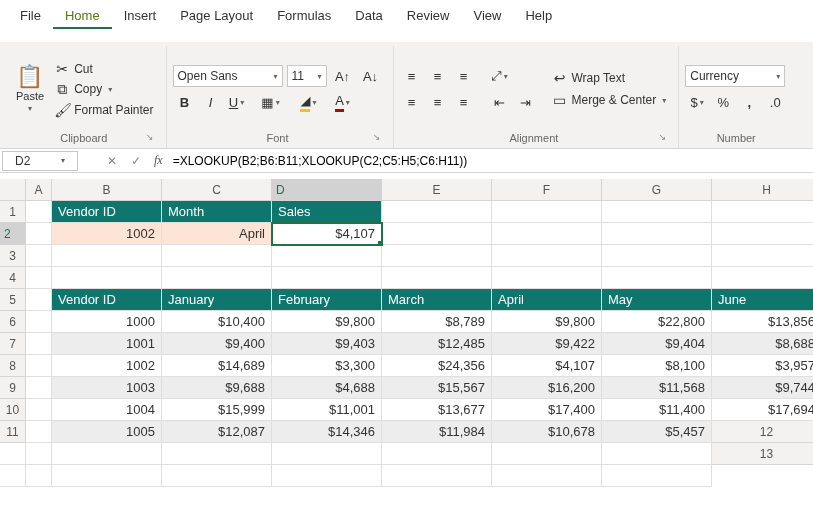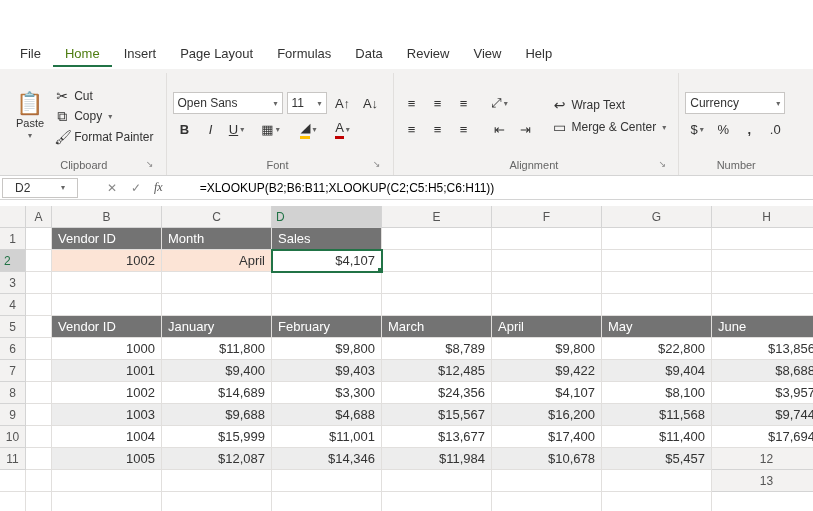--- a/index.html
+++ b/index.html
@@ -1,19 +1,19 @@
 <!DOCTYPE html>
 <html><head>
 <meta charset="utf-8">
 <style>
 * { margin: 0; padding: 0; box-sizing: border-box; font-family: "Segoe UI", Arial, sans-serif; }
 body { background: #fff; font-size: 12px; color: #333; user-select: none; }
 
 
-.menubar { display: flex; gap: 0; padding: 2px 8px 1px; border-bottom: 1px solid transparent; margin-top: 38px; }
+.menubar { display: flex; gap: 0; padding: 2px 8px 12px; border-bottom: 1px solid transparent; }
 .menubar .tab { padding: 6px 12px 4px; font-size: 13px; cursor: pointer; }
 .menubar .tab.active { color: #4d7c0f; border-bottom: 2px solid #217346; }
 
 
 .ribbon { display: flex; border-bottom: 1px solid #d4d4d4; background: #f3f2f1; padding: 4px 6px 0; }
 .group { border-right: 1px solid #e1dfdd; padding: 2px 10px 2px 6px; display: flex; flex-direction: column; justify-content: space-between; }
 .group-body { display: flex; gap: 4px; align-items: center; min-height: 82px; }
 .group-label { text-align: center; font-size: 11px; color: #666; padding: 2px 0; position: relative; }
 .group-label .launcher { position: absolute; right: 0; bottom: 2px; width: 12px; height: 12px; font-size: 9px; color: #888; }
 
@@ -28,30 +28,30 @@
 .mini { width: 24px; height: 22px; display: flex; align-items: center; justify-content: center; font-size: 13px; cursor: pointer; }
 .mini.dd::after { content: "▾"; font-size: 8px; margin-left: 2px; color: #666; }
 .mini.wide { width: 32px; }
 
 
 .fxbar { display: flex; align-items: center; border-bottom: 1px solid #d4d4d4; height: 24px; background: #fff; }
 .namebox { width: 76px; border: 1px solid #c8c6c4; height: 20px; margin: 0 2px; display: flex; align-items: center; padding: 0 12px; font-size: 12px; }
 .namebox::after { content: "▾"; font-size: 8px; margin-left: auto; color: #666; }
 .fx-btn { width: 24px; text-align: center; color: #888; font-size: 12px; cursor: pointer; }
 .fx-label { font-style: italic; font-family: "Times New Roman", serif; padding: 0 6px; color: #555; }
-.formula-input { flex: 1; border: none; outline: none; height: 20px; font-size: 12px; padding: 0 4px; margin-left: 27px; }
+.formula-input { flex: 1; border: none; outline: none; height: 20px; font-size: 12px; padding: 0 4px; }
 
 
 .sheet { display: grid; grid-template-columns: 26px 26px 110px 110px 110px 110px 110px 110px 110px; }
 .hdr { background: #f3f2f1; border: 1px solid #d4d4d4; border-top: none; border-left: none; text-align: center; font-size: 12px; color: #555; height: 22px; line-height: 22px; }
 .hdr.sel { background: #d2d2d2; color: #217346; }
 .rowhdr { background: #f3f2f1; border: 1px solid #d4d4d4; border-top: none; border-left: none; text-align: center; font-size: 12px; color: #555; height: 22px; line-height: 22px; }
 .rowhdr.sel { background: #d2d2d2; color: #217346; }
 .cell { border-right: 1px solid #e1dfdd; border-bottom: 1px solid #e1dfdd; height: 22px; line-height: 22px; padding: 0 6px; font-size: 13px; background: #fff; overflow: hidden; white-space: nowrap; }
-.cell.hdrblue { background: #737373; color: #fff; }
+.cell.hdrblue { background: #0f766e; color: #fff; }
 .cell.right { text-align: right; }
 .cell.peach { background: #fce4d6; }
 .cell.band { background: #ededed; }
 .cell.selected { outline: 2px solid #217346; outline-offset: -1px; position: relative; z-index: 2; }
 .cell.selected::after { content: ""; position: absolute; right: -3px; bottom: -3px; width: 6px; height: 6px; background: #217346; }
 .corner { background: #f3f2f1; border: 1px solid #d4d4d4; border-top: none; border-left: none; }
 </style>
 </head>
 <body>
 
@@ -261,21 +261,21 @@
   <div class="cell hdrblue">January</div>
   <div class="cell hdrblue">February</div>
   <div class="cell hdrblue">March</div>
   <div class="cell hdrblue">April</div>
   <div class="cell hdrblue">May</div>
   <div class="cell hdrblue">June</div>
 
   <div class="rowhdr">6</div>
   <div class="cell"></div>
   <div class="cell right">1000</div>
-  <div class="cell right">$11,800</div>
+  <div class="cell right">$10,400</div>
   <div class="cell right">$9,800</div>
   <div class="cell right">$8,789</div>
   <div class="cell right">$9,800</div>
   <div class="cell right">$22,800</div>
   <div class="cell right">$13,856</div>
 
   <div class="rowhdr">7</div>
   <div class="cell"></div>
   <div class="cell right band">1001</div>
   <div class="cell right band">$9,400</div>

